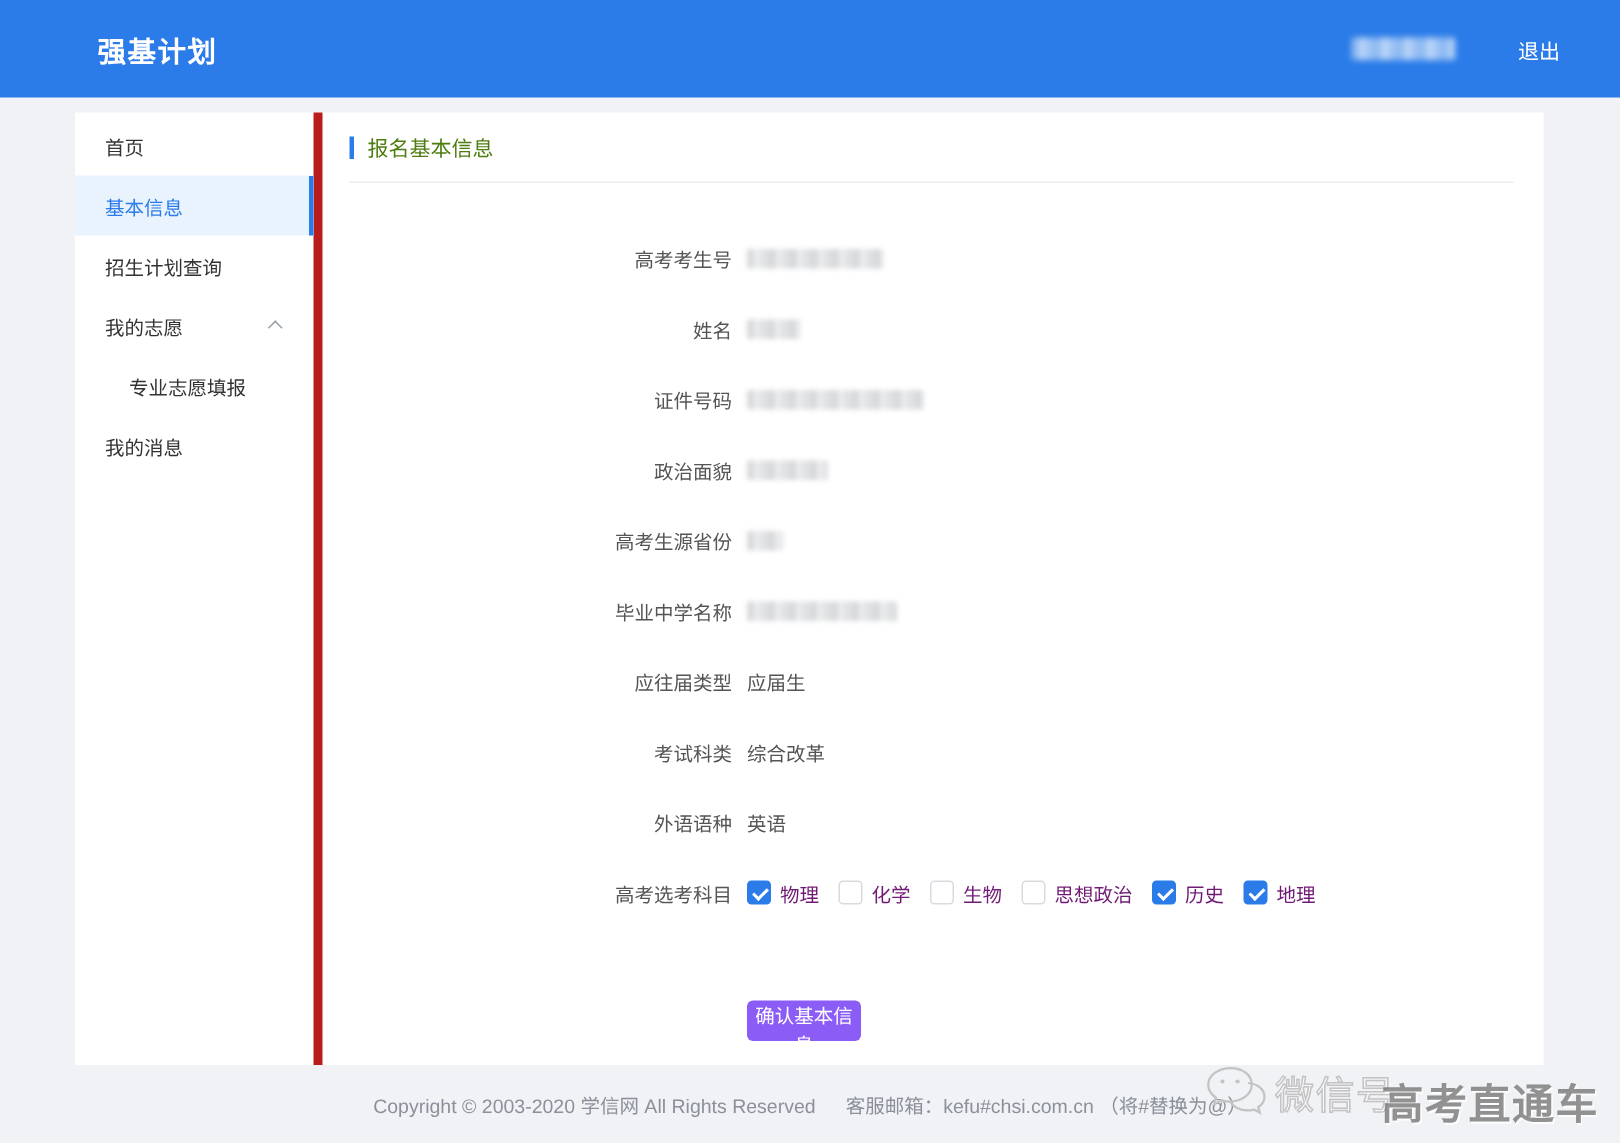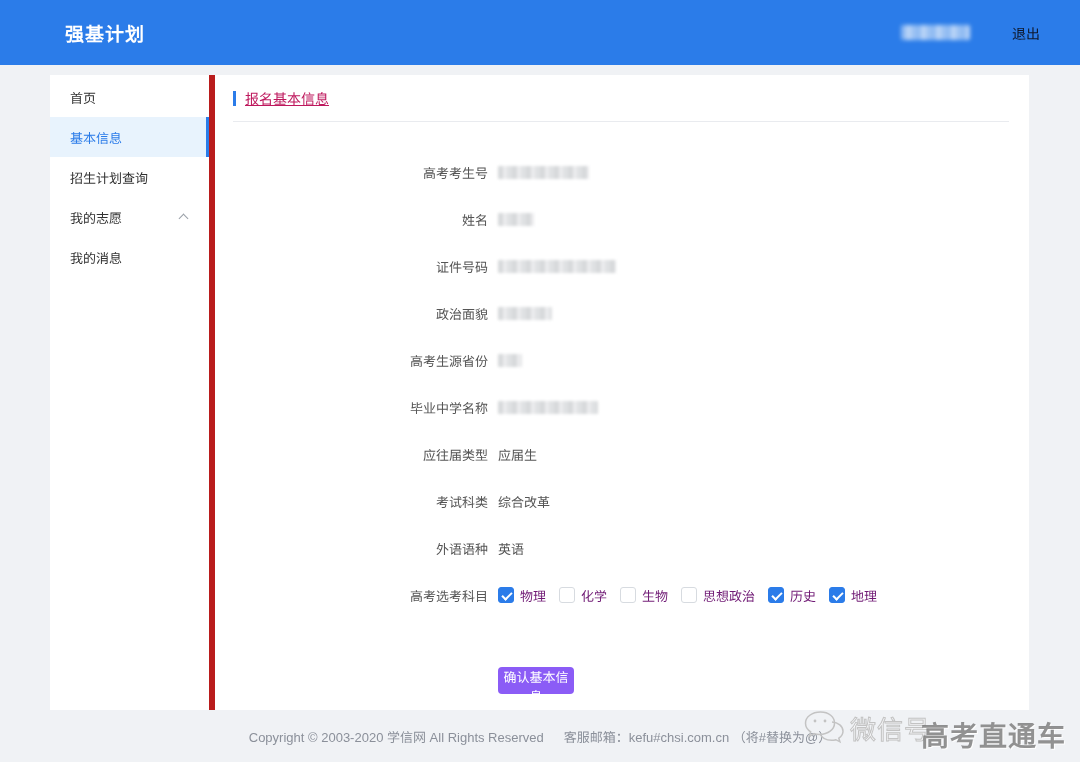--- a/index.html
+++ b/index.html
@@ -19,21 +19,21 @@
   }
   .topbar .brand {
     color:#fff; font-size:19px; font-weight:bold; letter-spacing:1px;
   }
   .topbar .right { margin-left:auto; display:flex; align-items:center; }
   .user-blur {
     width:69px; height:15px; border-radius:2px;
     background:repeating-linear-gradient(90deg,#8db9f2 0 5px,#bcd6f7 5px 10px,#9cc2f3 10px 15px);
     filter:blur(2px);
   }
-  .logout { color:#0f172a; font-size:14px; margin-left:42px; cursor:pointer; }
+  .logout { color:#ffffff; font-size:14px; margin-left:42px; cursor:pointer; }
   
   .card {
     position:absolute; left:50px; top:75px;
     width:979px; height:635px;
     background:#fff; display:flex;
   }
   
   .sidebar { width:165px; border-right:6px solid #b91c1c; padding-top:2px; flex-shrink:0; }
   .side-item {
     height:40px; display:flex; align-items:center;
@@ -47,21 +47,21 @@
   .side-item .spacer { flex:1; }
   .chevron-up {
     width:7px; height:7px; margin-top:3px;
     border-left:1.5px solid #9aa0a8; border-top:1.5px solid #9aa0a8;
     transform:rotate(45deg);
   }
   
   .content { flex:1; padding:13px 20px 0 18px; }
   .section-header { display:flex; align-items:center; height:20px; }
   .accent-bar { width:3px; height:15px; background:#2b7ce9; margin-right:9px; flex-shrink:0; }
-  .section-title { font-size:14px; color:#be185d;text-decoration:underline; }
+  .section-title { font-size:14px; color:#4d7c0f; }
   .section-divider { border-bottom:1px solid #e9ebef; margin-top:13px; }
   
   .form { margin-top:40px; }
   .form-row { display:flex; align-items:center; height:20px; margin-bottom:27px; }
   .form-label { width:255px; text-align:right; font-size:13px; color:#555; flex-shrink:0; }
   .form-value { margin-left:10px; font-size:13px; color:#555; display:flex; align-items:center; }
   .redacted {
     height:13px; border-radius:1px;
     background:repeating-linear-gradient(90deg,#d7d9db 0 5px,#ececee 5px 9px,#dfe1e3 9px 14px);
     filter:blur(1.6px);
@@ -131,20 +131,23 @@
     <div class="side-item active">
       <span>基本信息</span>
     </div>
     <div class="side-item">
       <span>招生计划查询</span>
     </div>
     <div class="side-item">
       <span>我的志愿</span>
       <span class="spacer"></span>
       <span class="chevron-up"></span>
+    </div>
+    <div class="side-item sub">
+      <span>专业志愿填报</span>
     </div>
     <div class="side-item">
       <span>我的消息</span>
     </div>
   </div>
 
   <div class="content">
     <div class="section-header">
       <span class="accent-bar"></span>
       <span class="section-title">报名基本信息</span>

